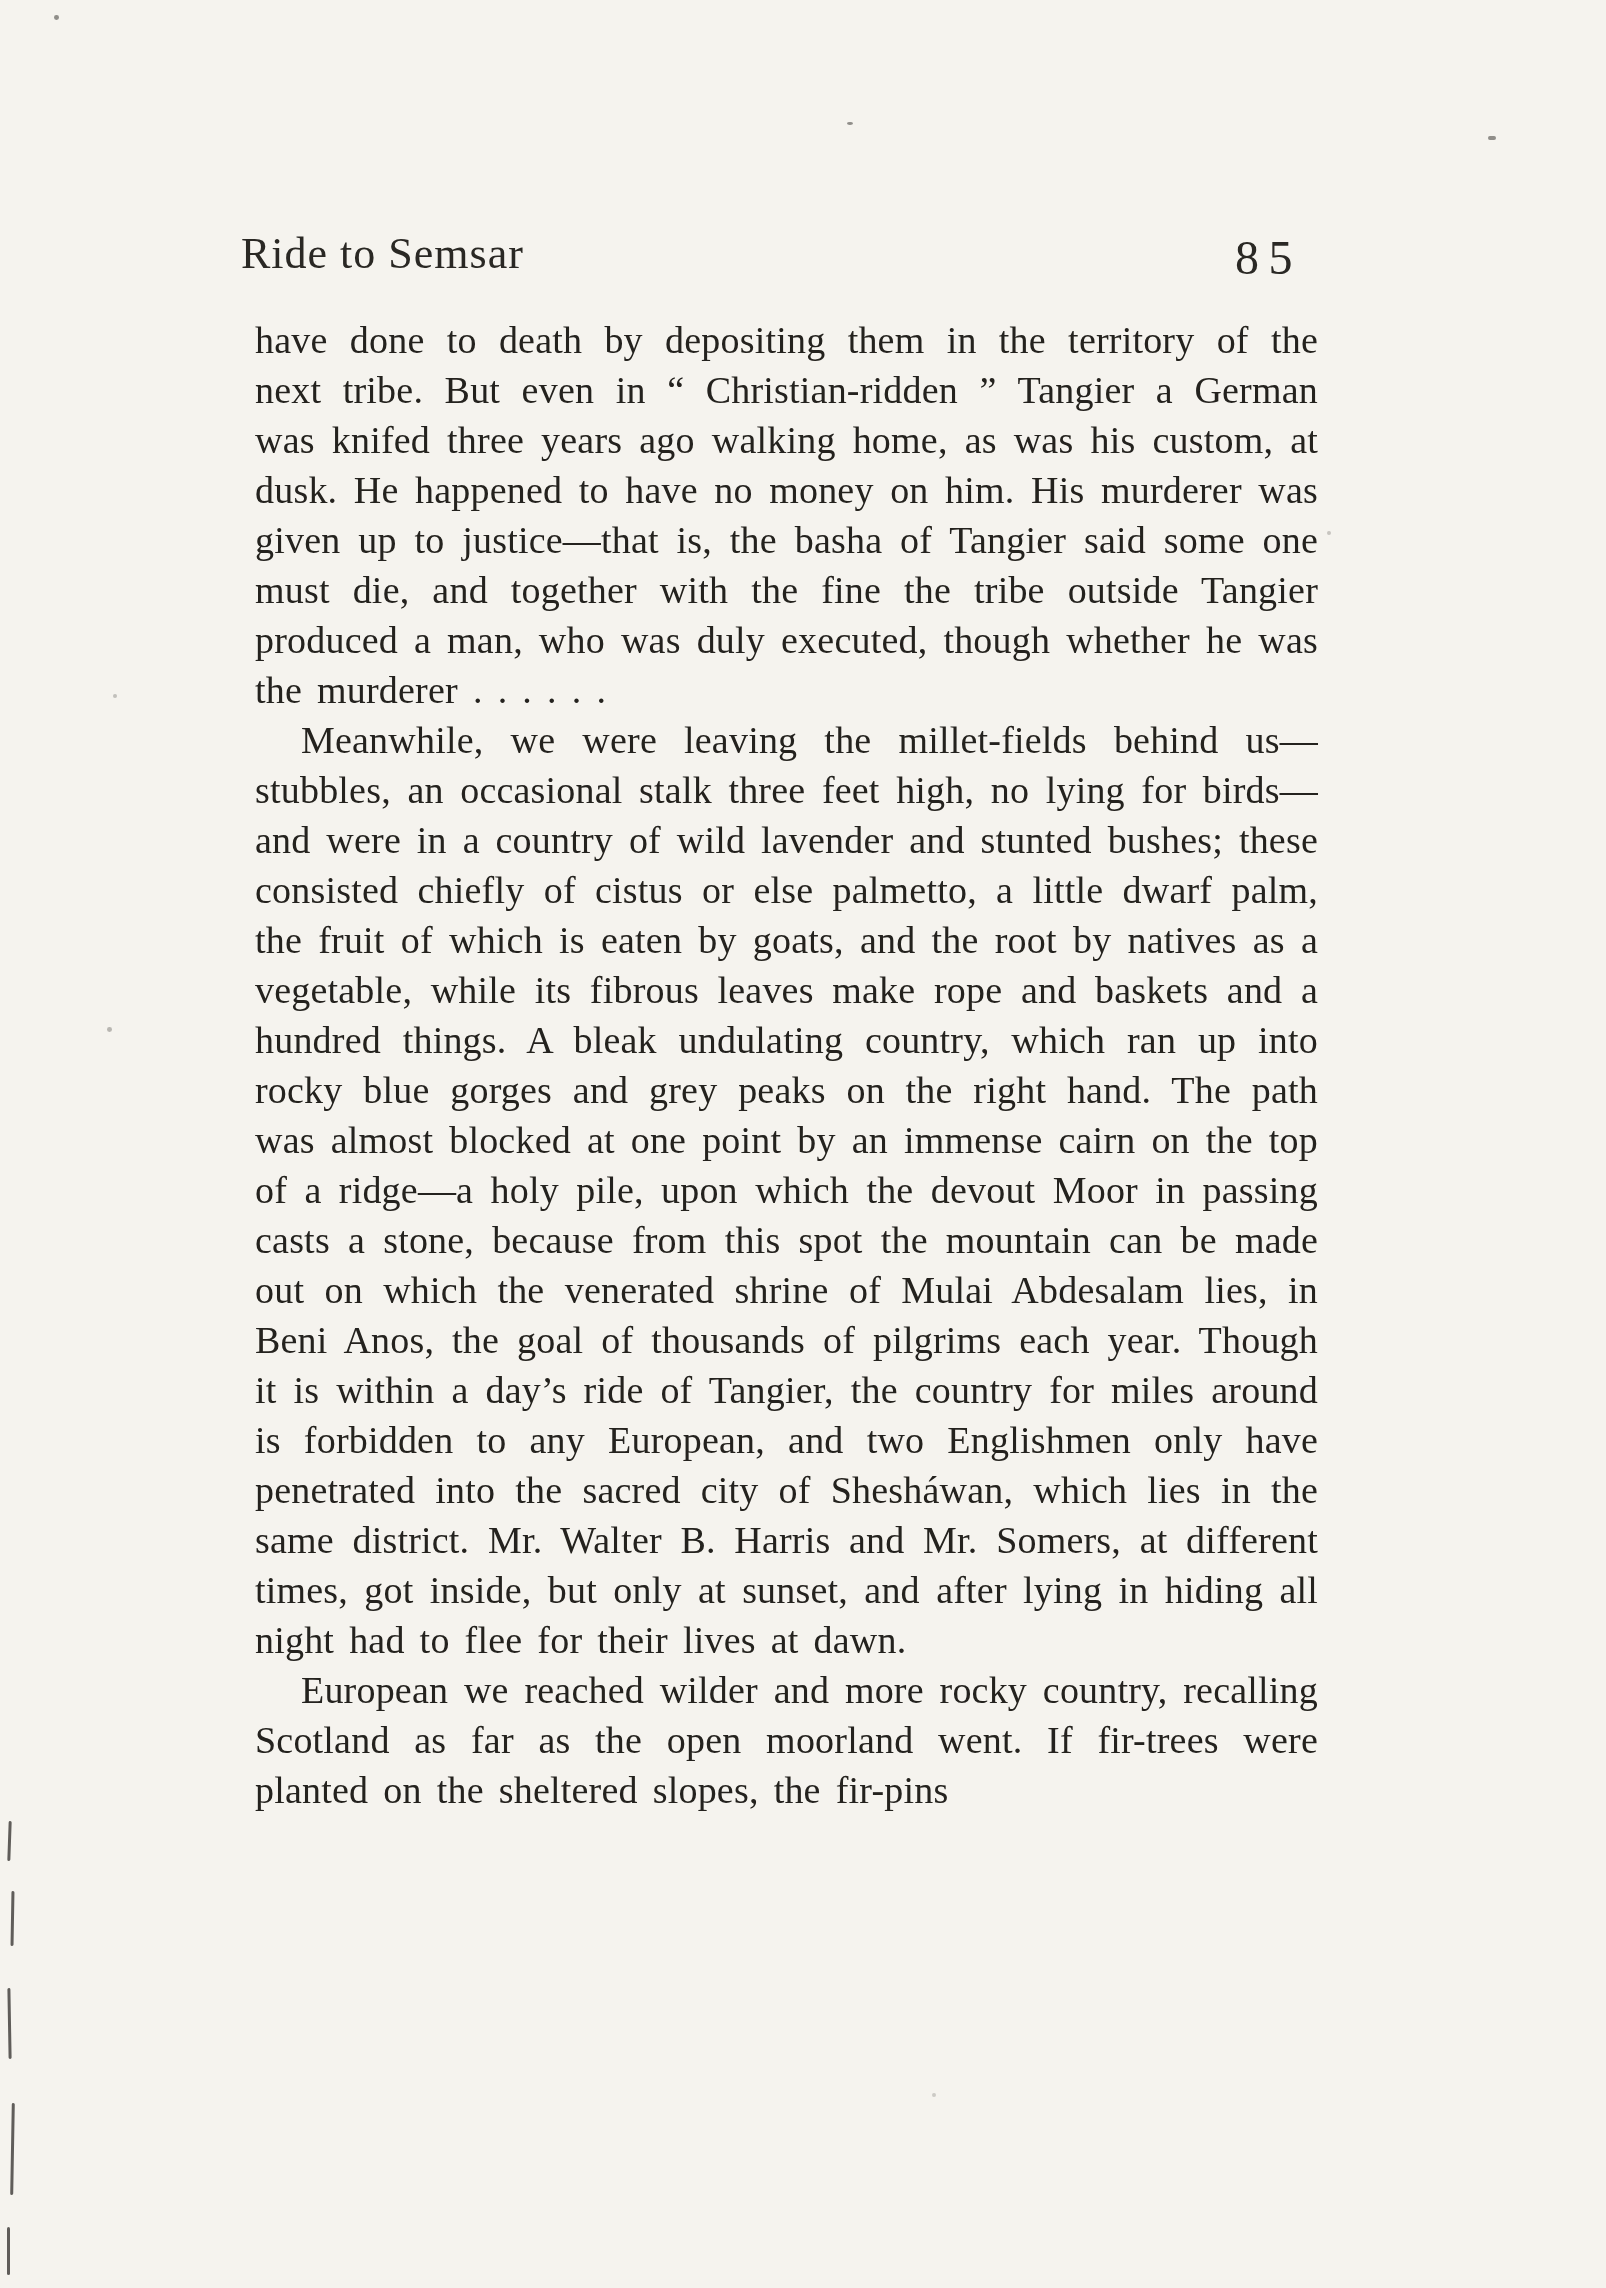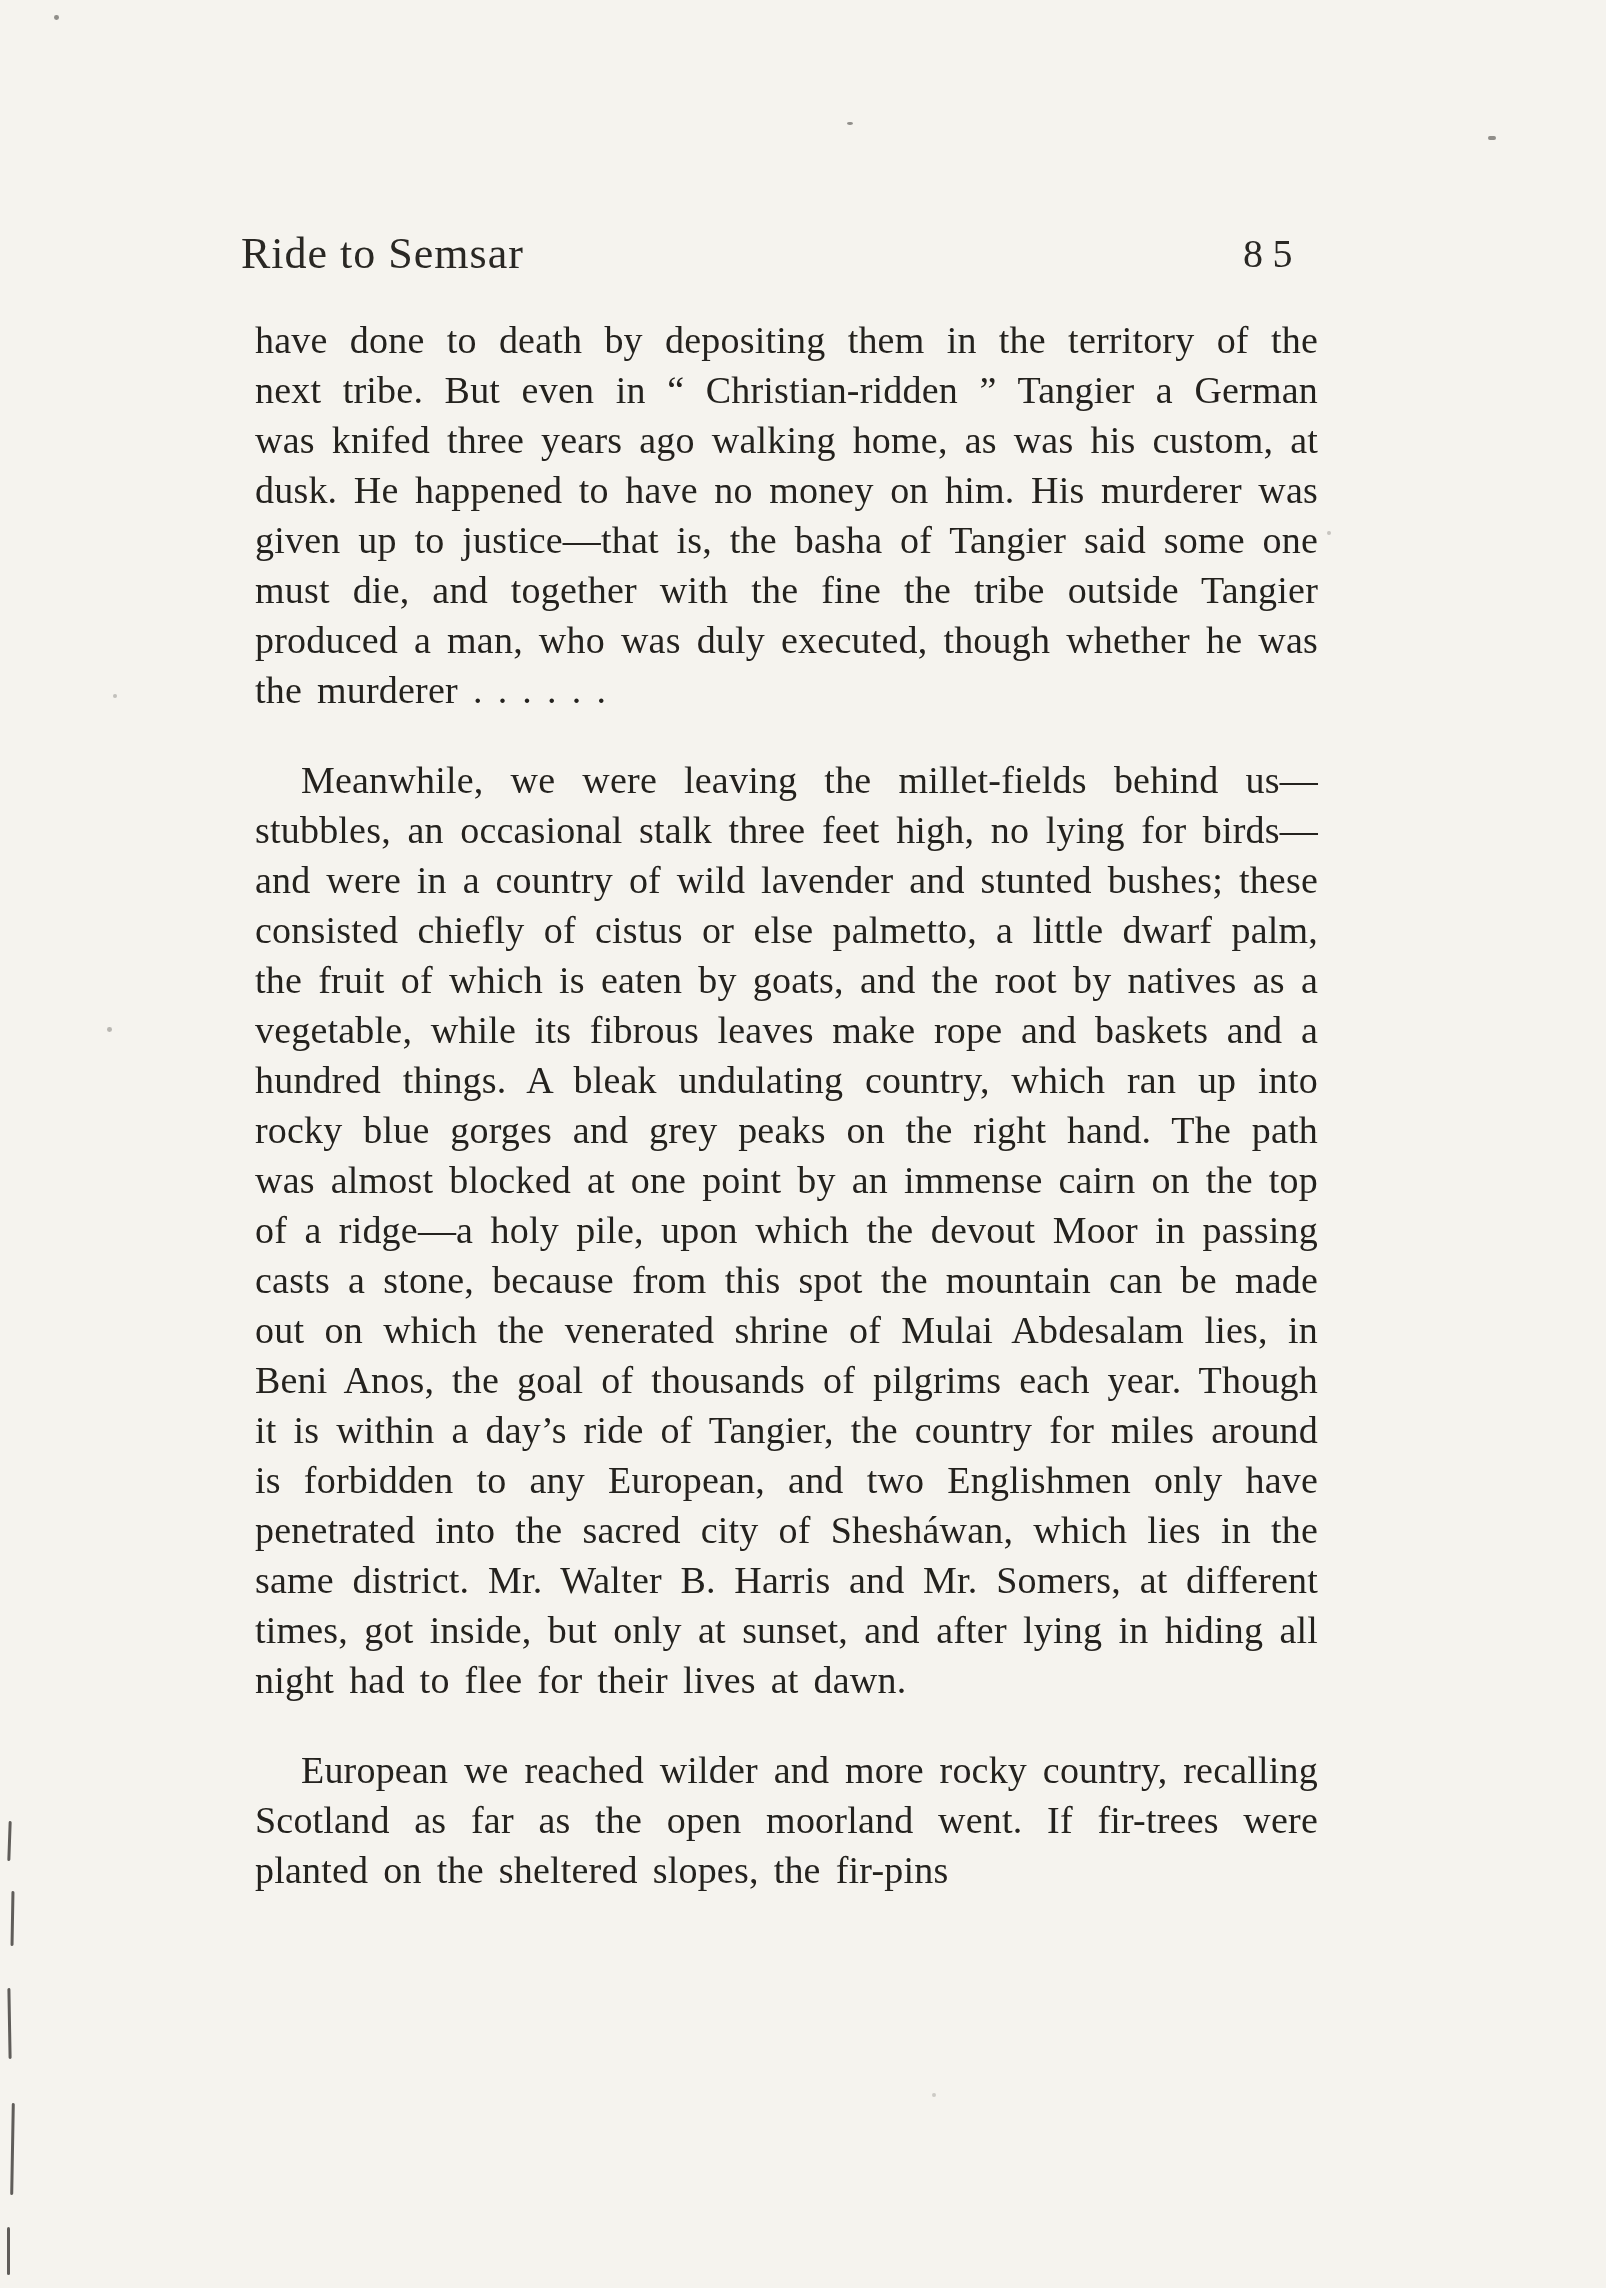--- a/index.html
+++ b/index.html
@@ -24,40 +24,39 @@
   }
   .title{
     position:absolute;left:0;right:0;
     text-align:left;
     font-size:44px;
     letter-spacing:1px;
     color:#2a2824;
   }
   .page-number{
     position:absolute;right:1.9px;top:1.9px;
-    font-size:40px;
+    font-size:48px;
     letter-spacing:9.6px;
     color:#2a2824;
   }
   .text-block{
     position:absolute;
     top:315px;left:255px;width:1063px;
   }
   .text-block p{
     margin:0;
     font-size:38px;
     line-height:50px;
     text-align:justify;
     word-spacing:0.14em;
     letter-spacing:0.2px;
     color:var(--ink);
   }
   .text-block p.indent{
     text-indent:46px;
-    margin-top:40px;
   }
   
   .artifact{
     position:absolute;
     background:rgba(45,43,40,0.75);
     pointer-events:none;
   }
   .vline{width:2.9px;border-radius:1.9px;}
   .speck{width:4.8px;height:4.8px;border-radius:50%;background:rgba(60,58,54,0.55);}
 </style>

